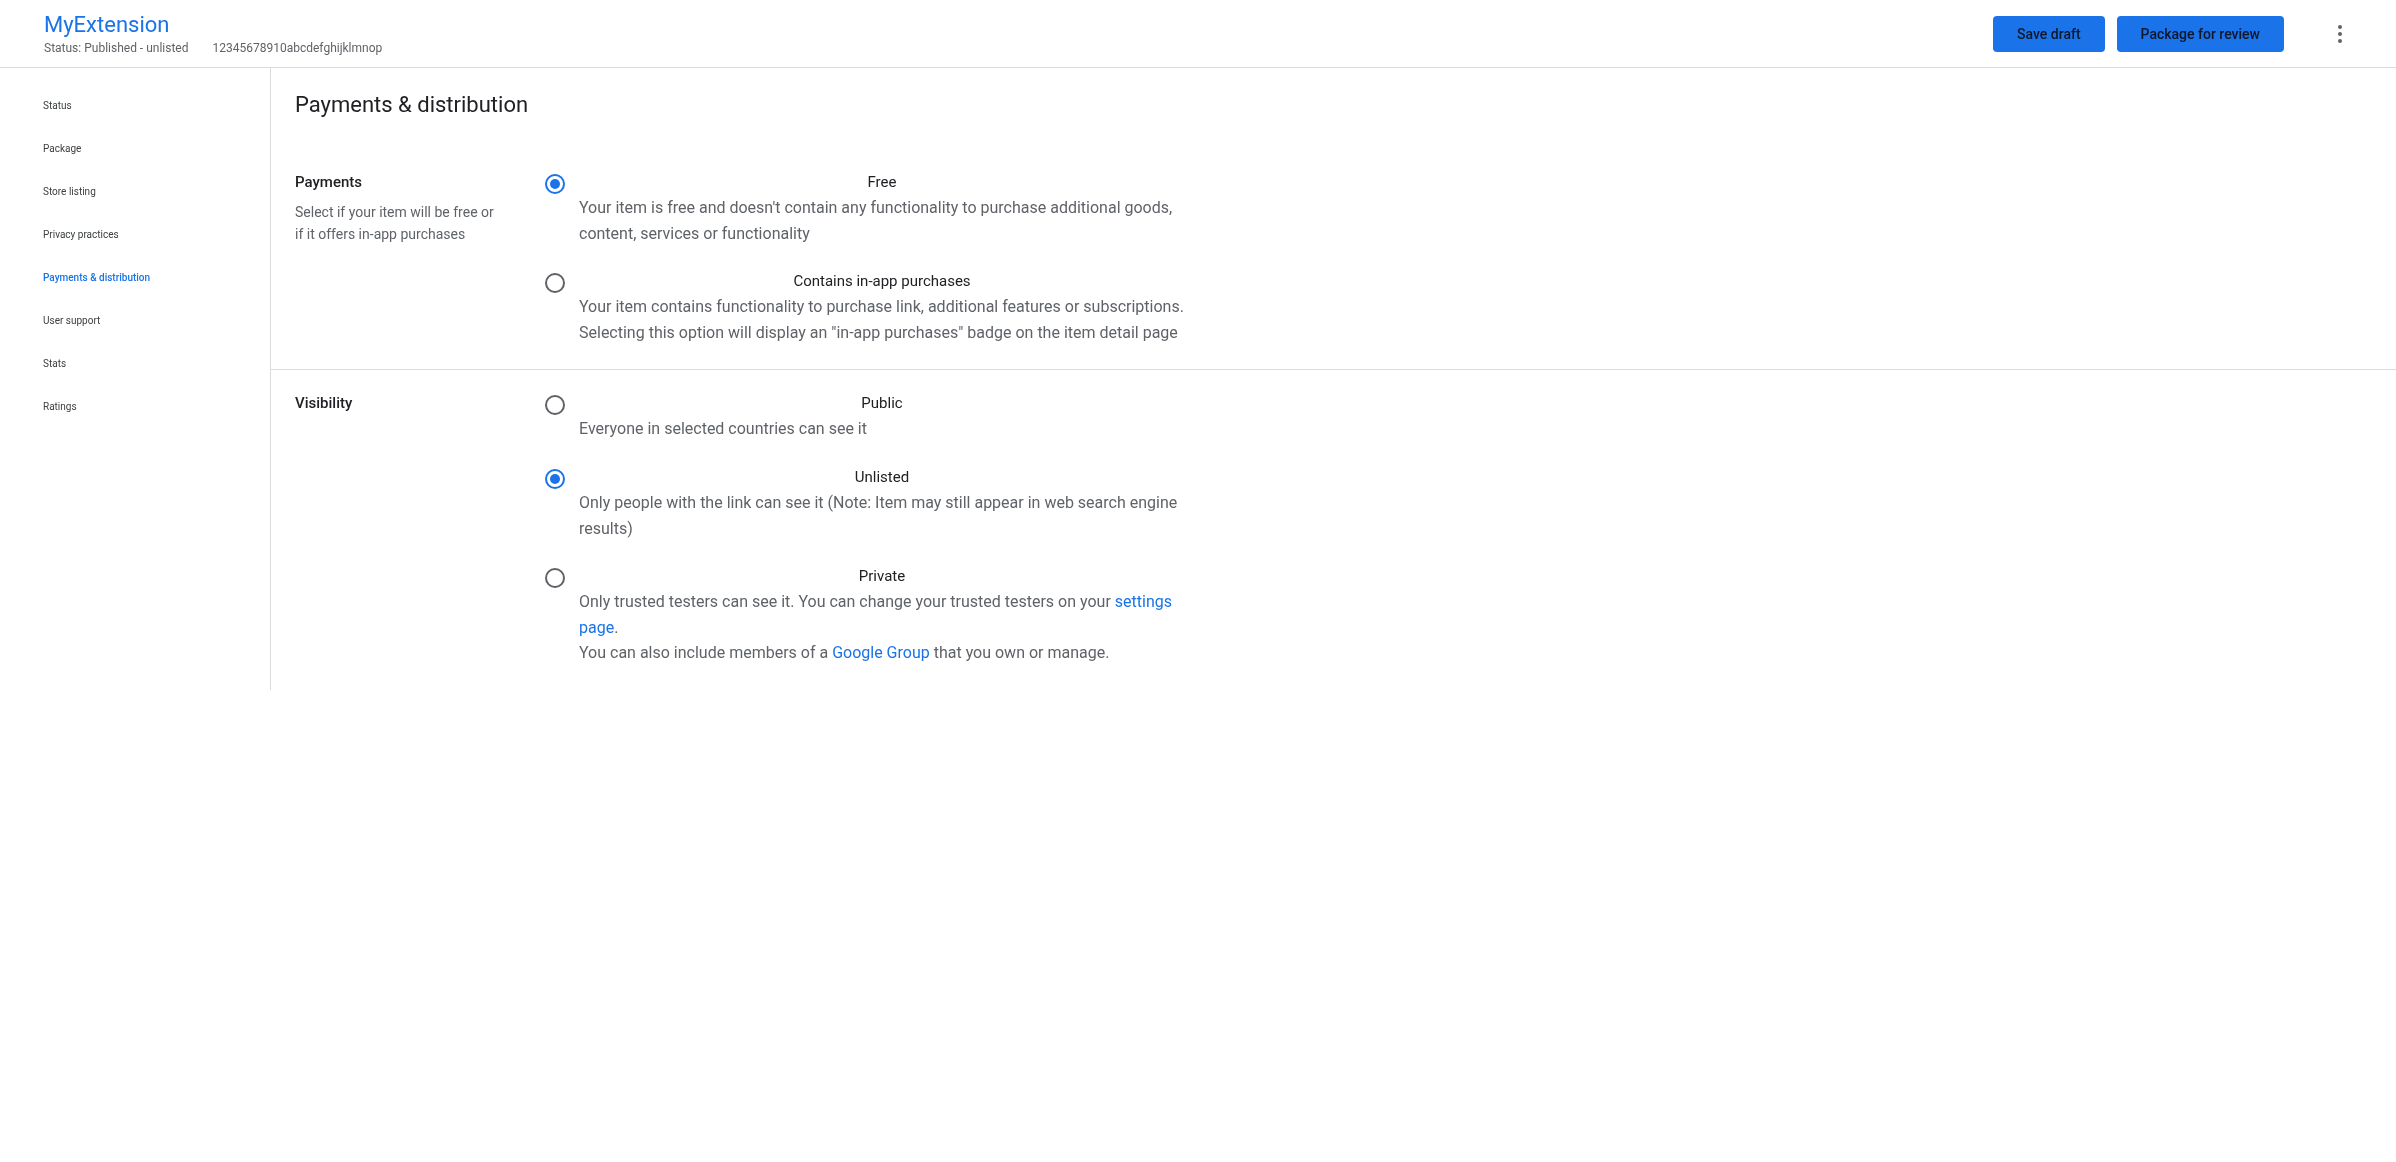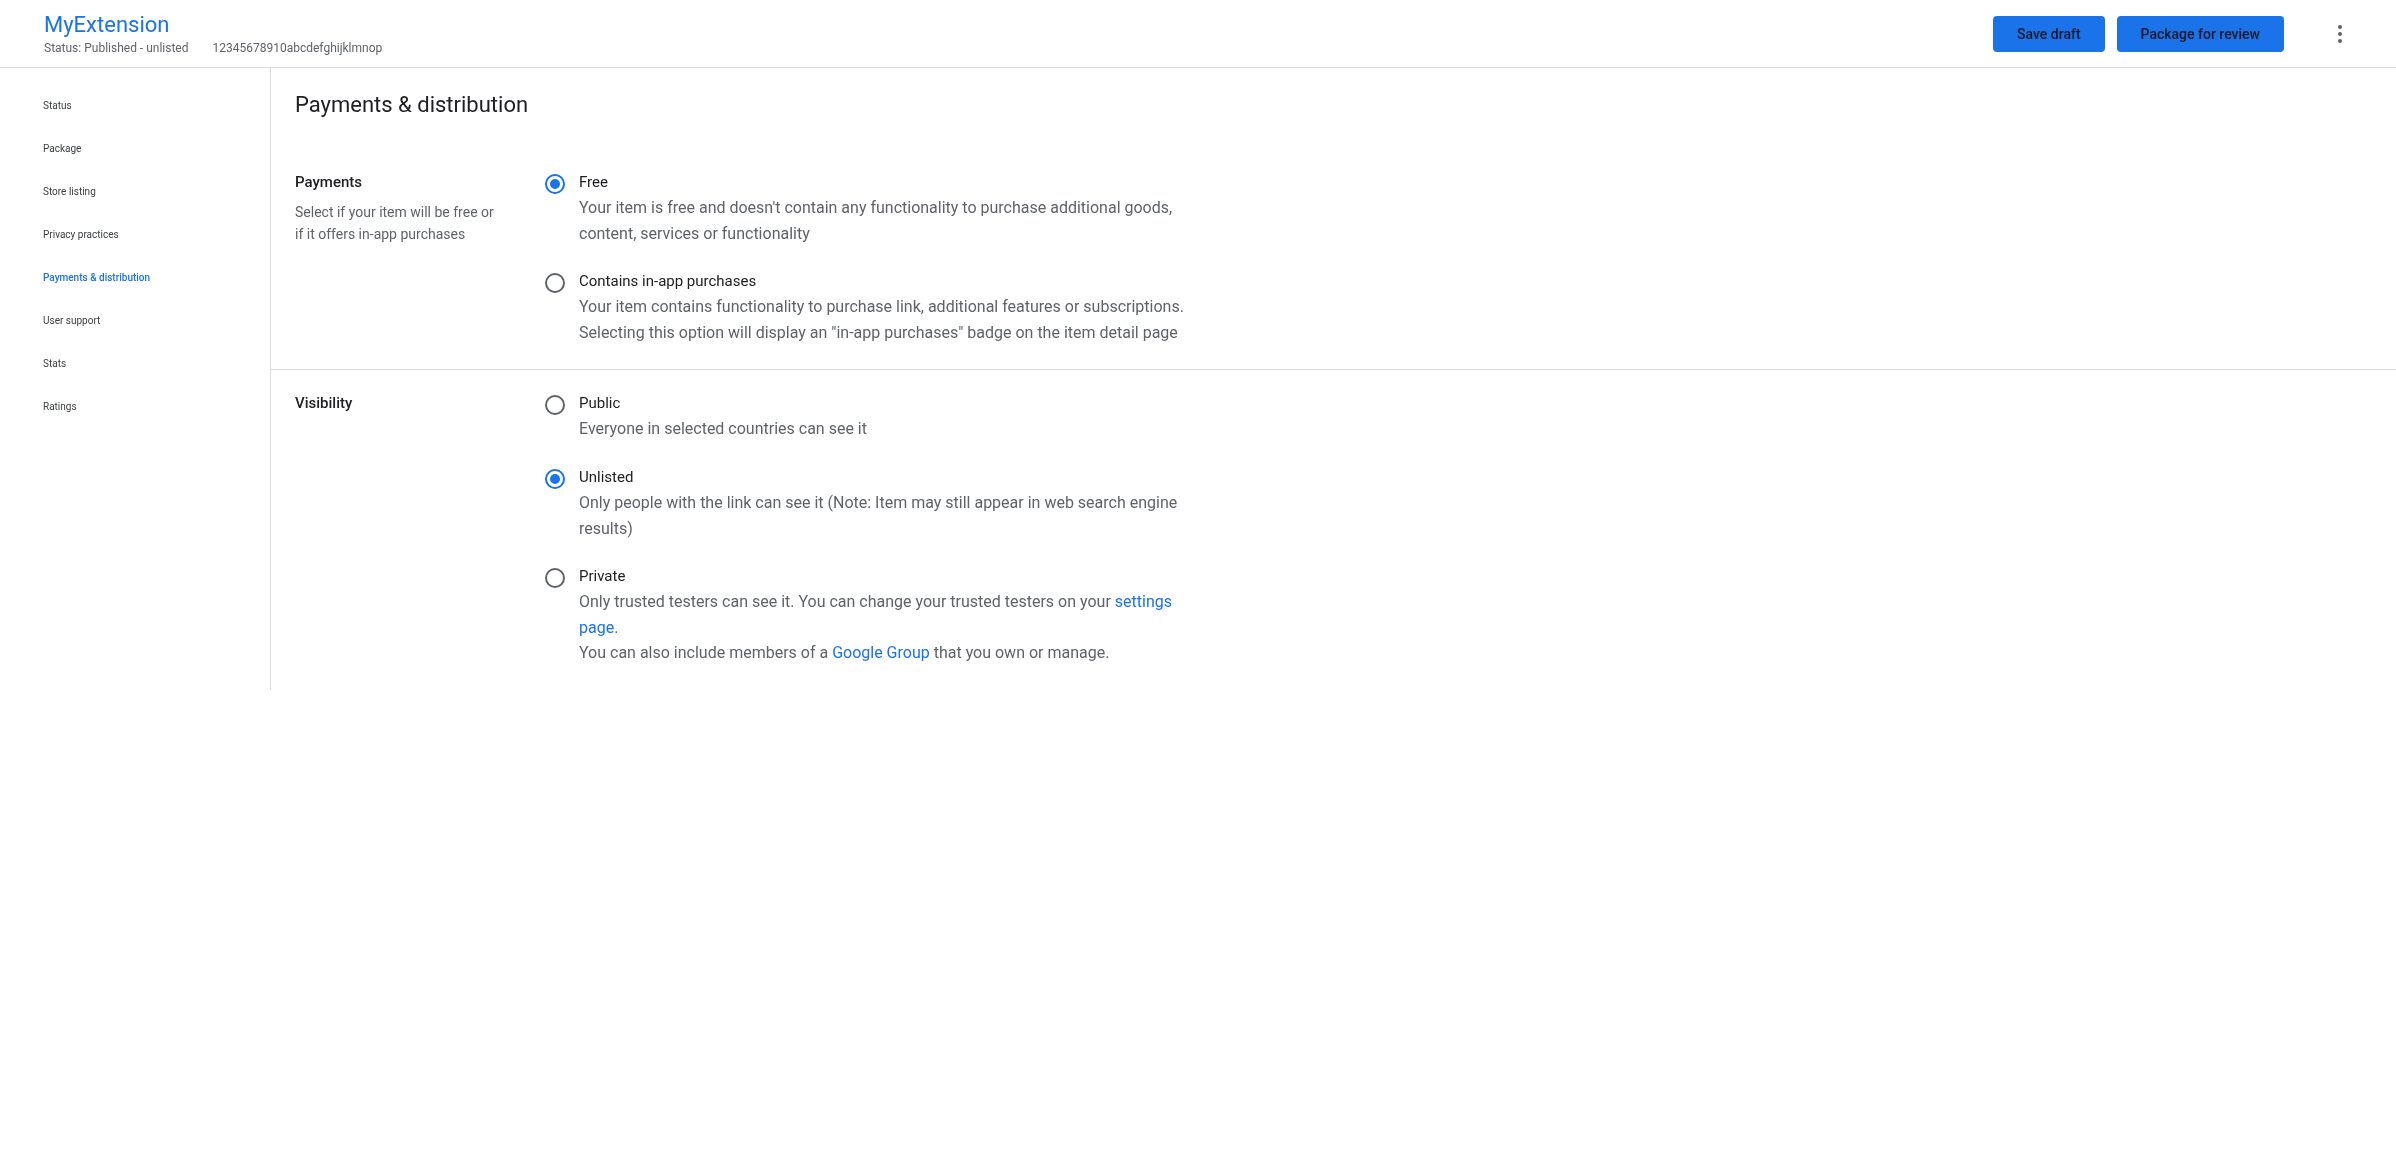--- a/index.html
+++ b/index.html
@@ -189,20 +189,21 @@
     }
     
     .radio-text {
       flex: 1;
     }
     
     .radio-title {
       font-size: 15px;
       color: #202124;
       margin-bottom: 4px;
+      text-align: center;
     }
     
     .radio-desc {
       font-size: 16px;
       color: #5f6368;
       line-height: 1.6;
     }
     
     .link {
       color: #1a73e8;

